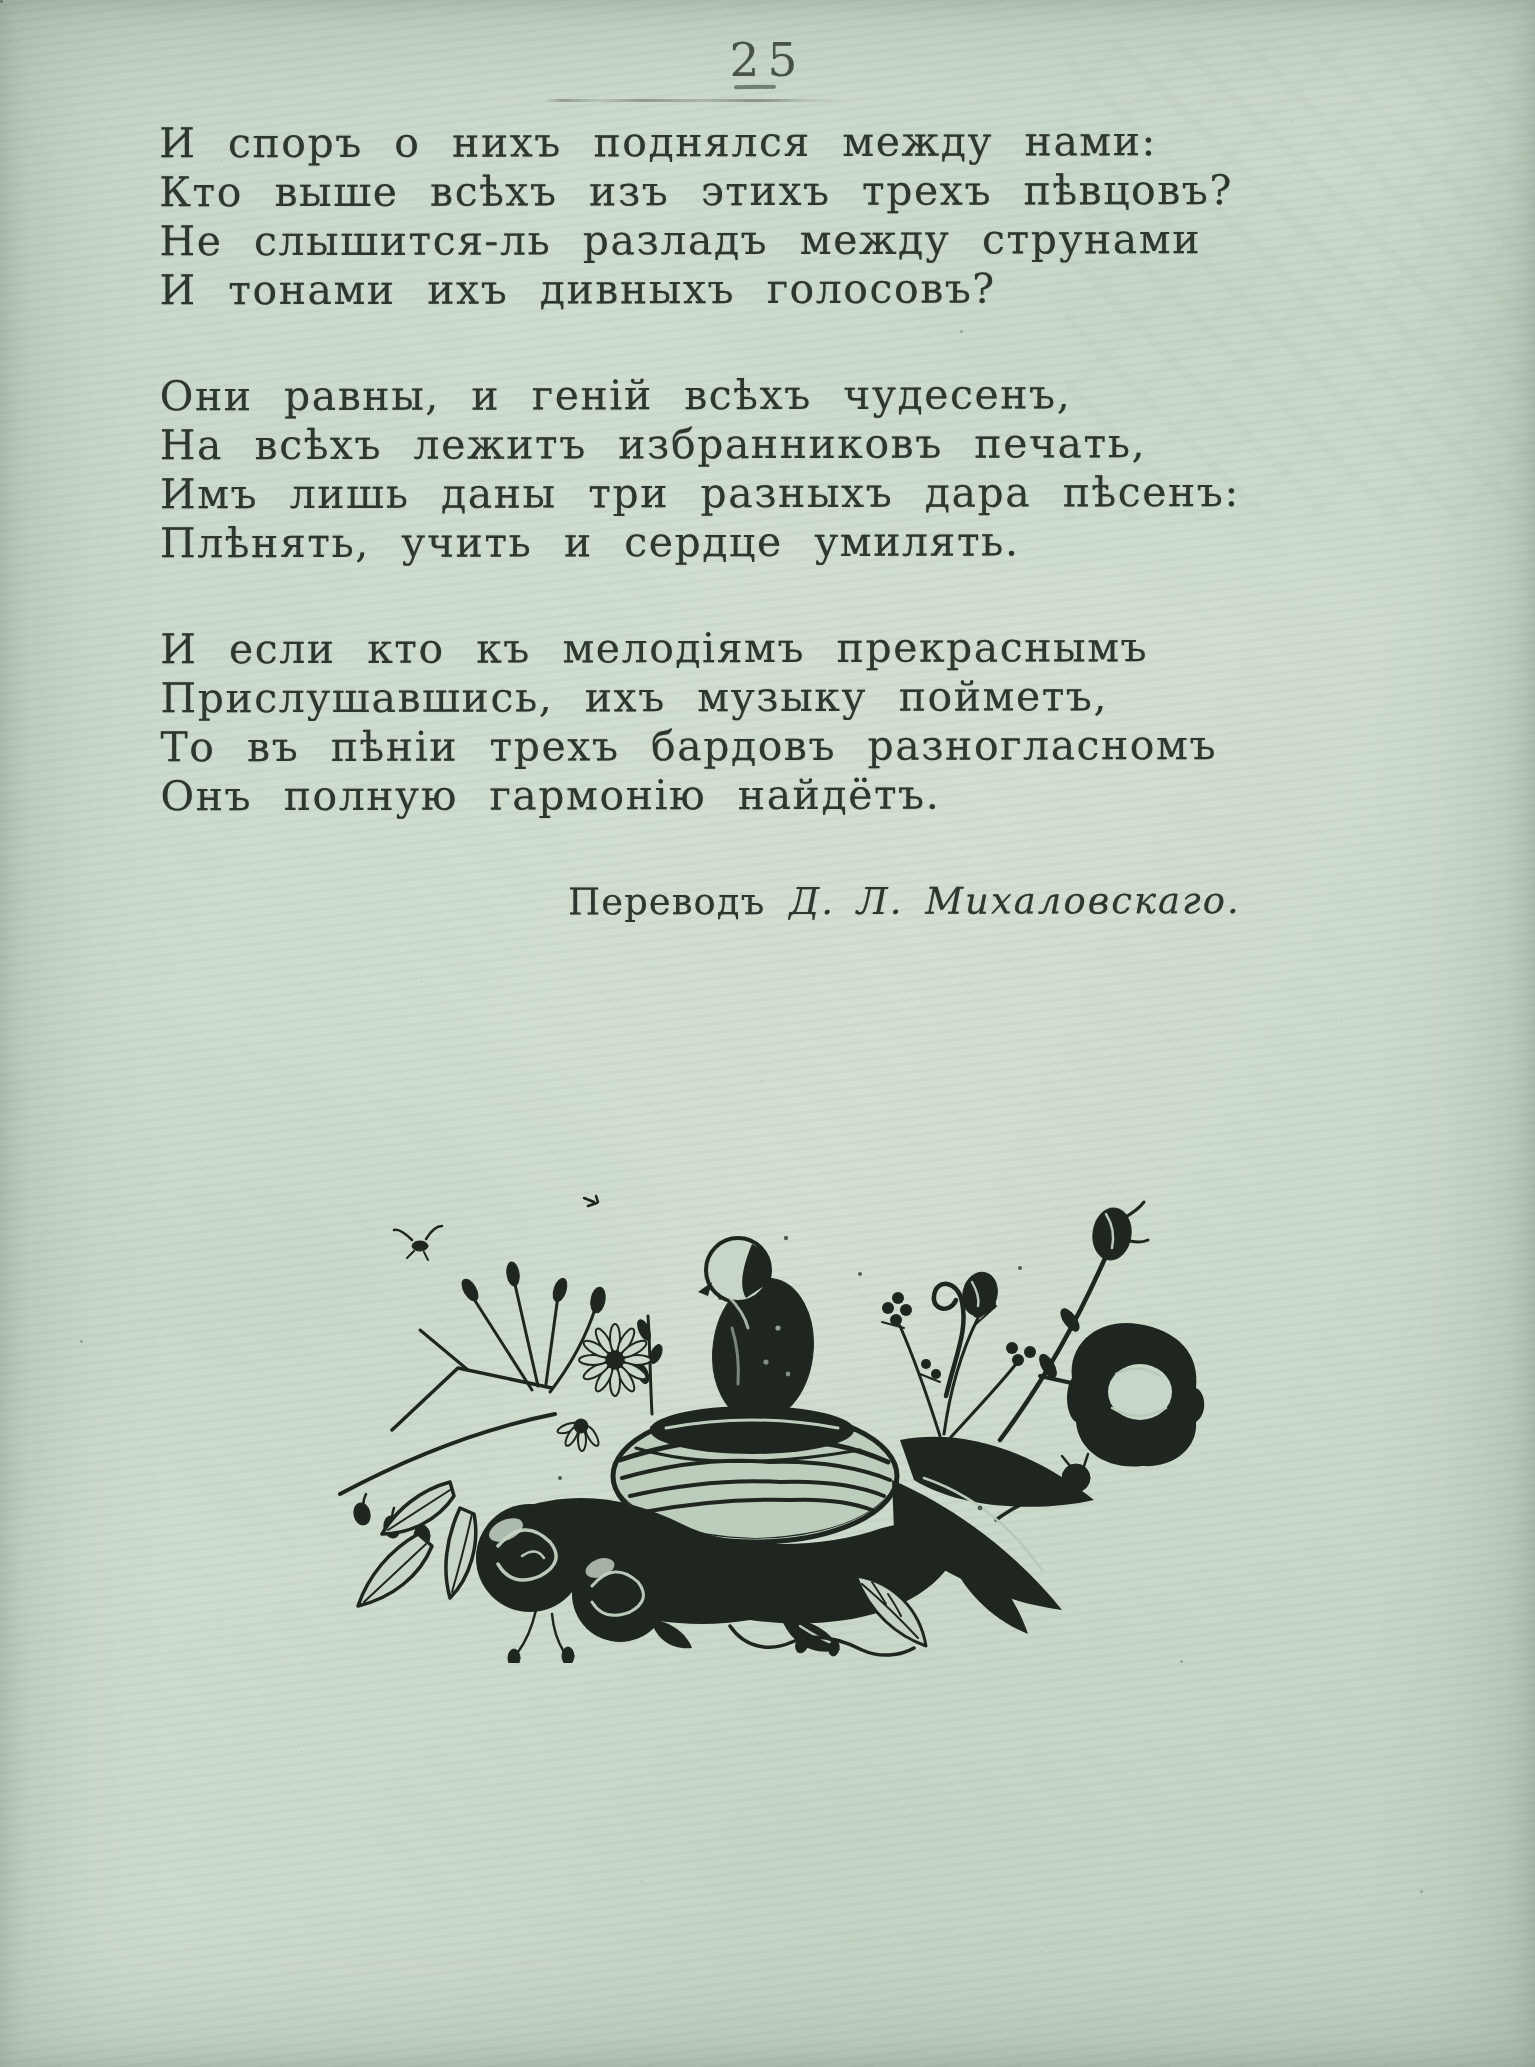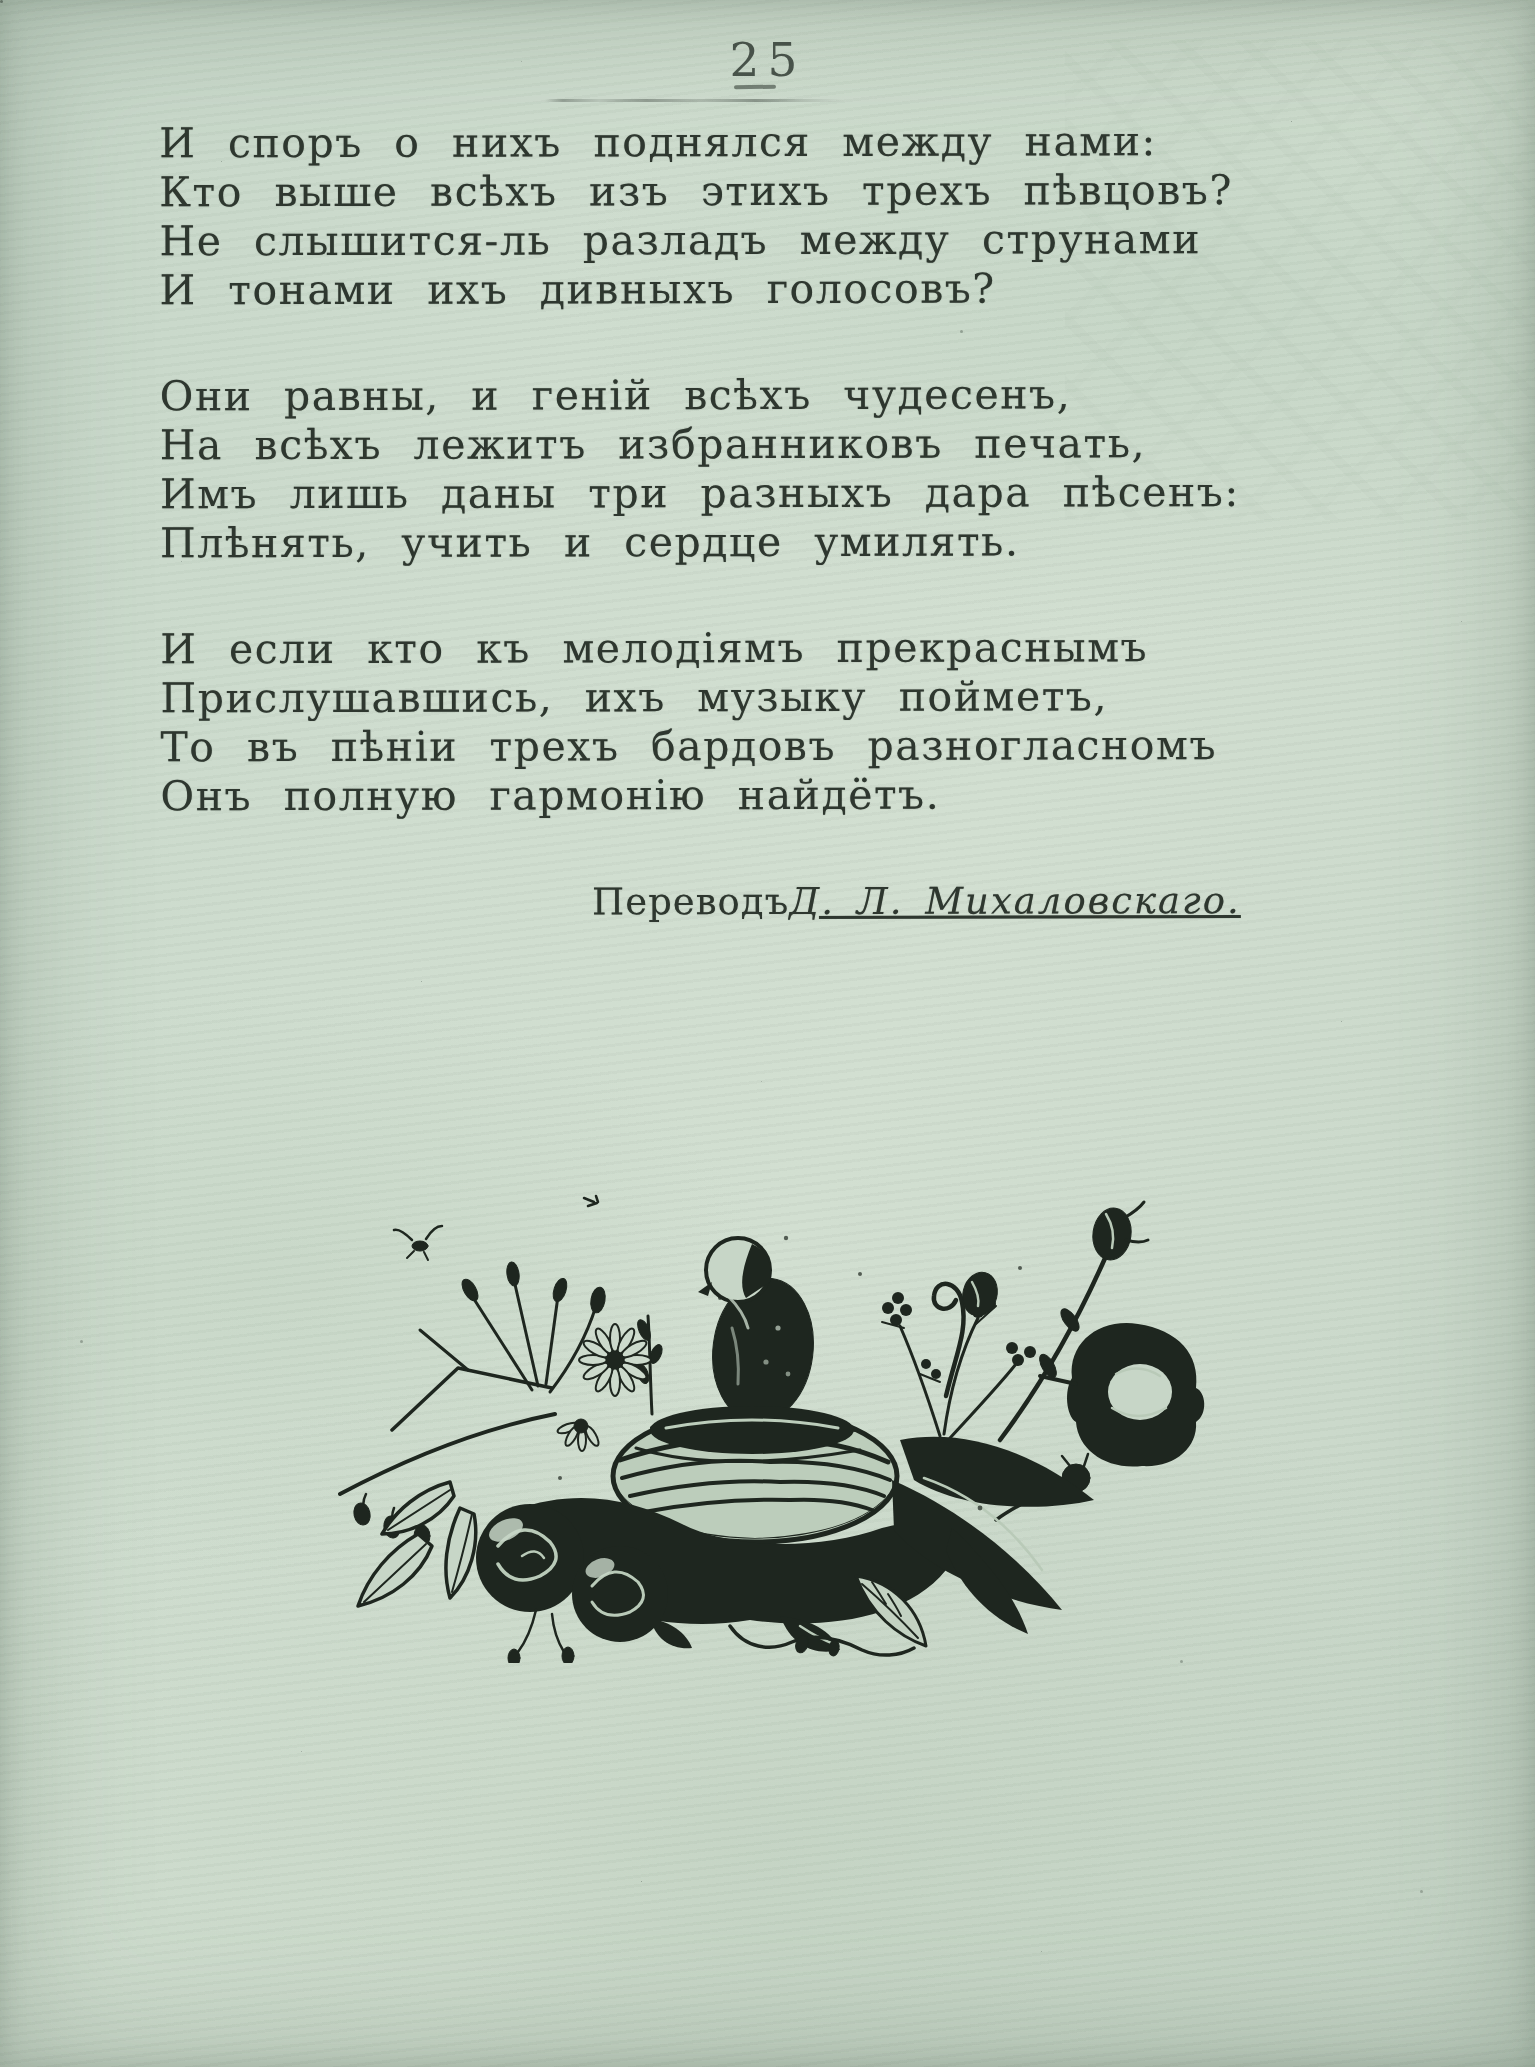--- a/index.html
+++ b/index.html
@@ -80,21 +80,21 @@
     transform:rotate(-.12deg);
   }
   .stanza{margin-bottom:57px;}
   .line{white-space:pre;}
   .attribution{
     margin-top:30px;
     text-align:right; padding-right:200px;
     font-size:37px; letter-spacing:1px; word-spacing:8px;
   }
   .attribution .name{
-    font-style:italic; letter-spacing:2px;text-decoration:underline;
+    font-style:italic; margin-left:24px; letter-spacing:2px;
   }
   .vignette{position:absolute; left:300px; top:1178px;}
 </style>
 </head>
 <body>
 
 <div class="page">
 
   <div class="grain"></div>
   <div class="showthrough"></div>

